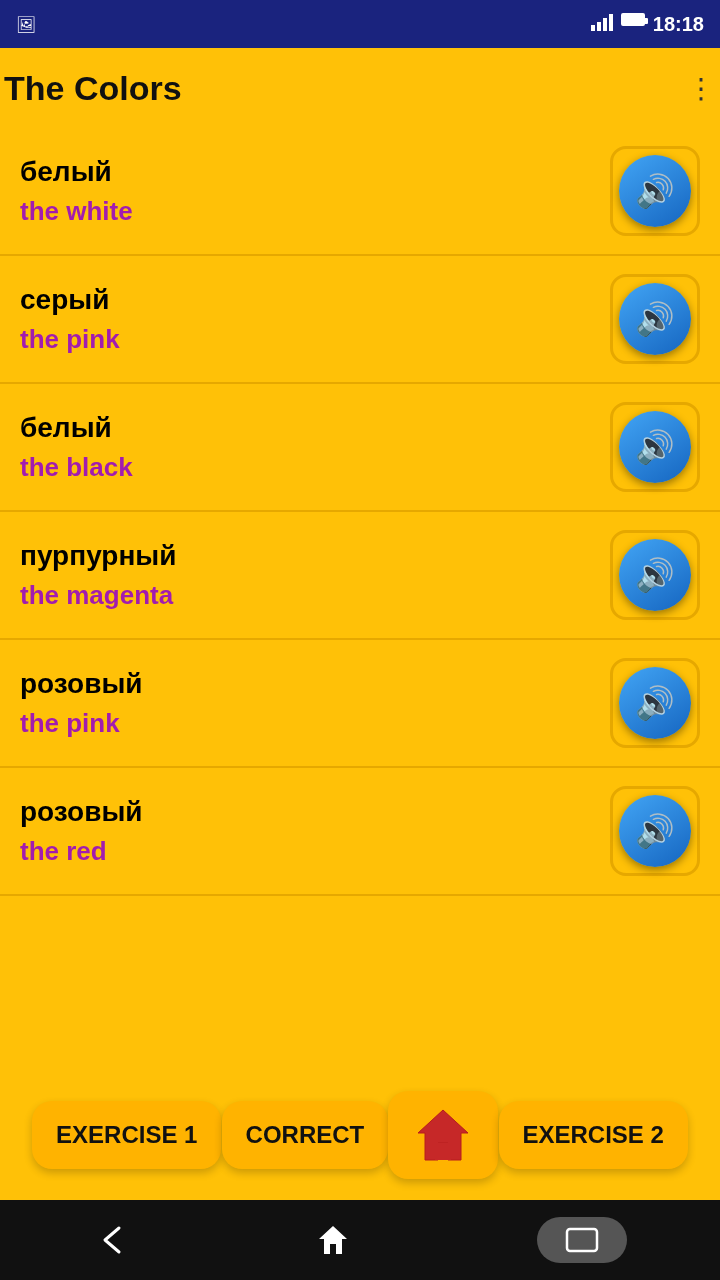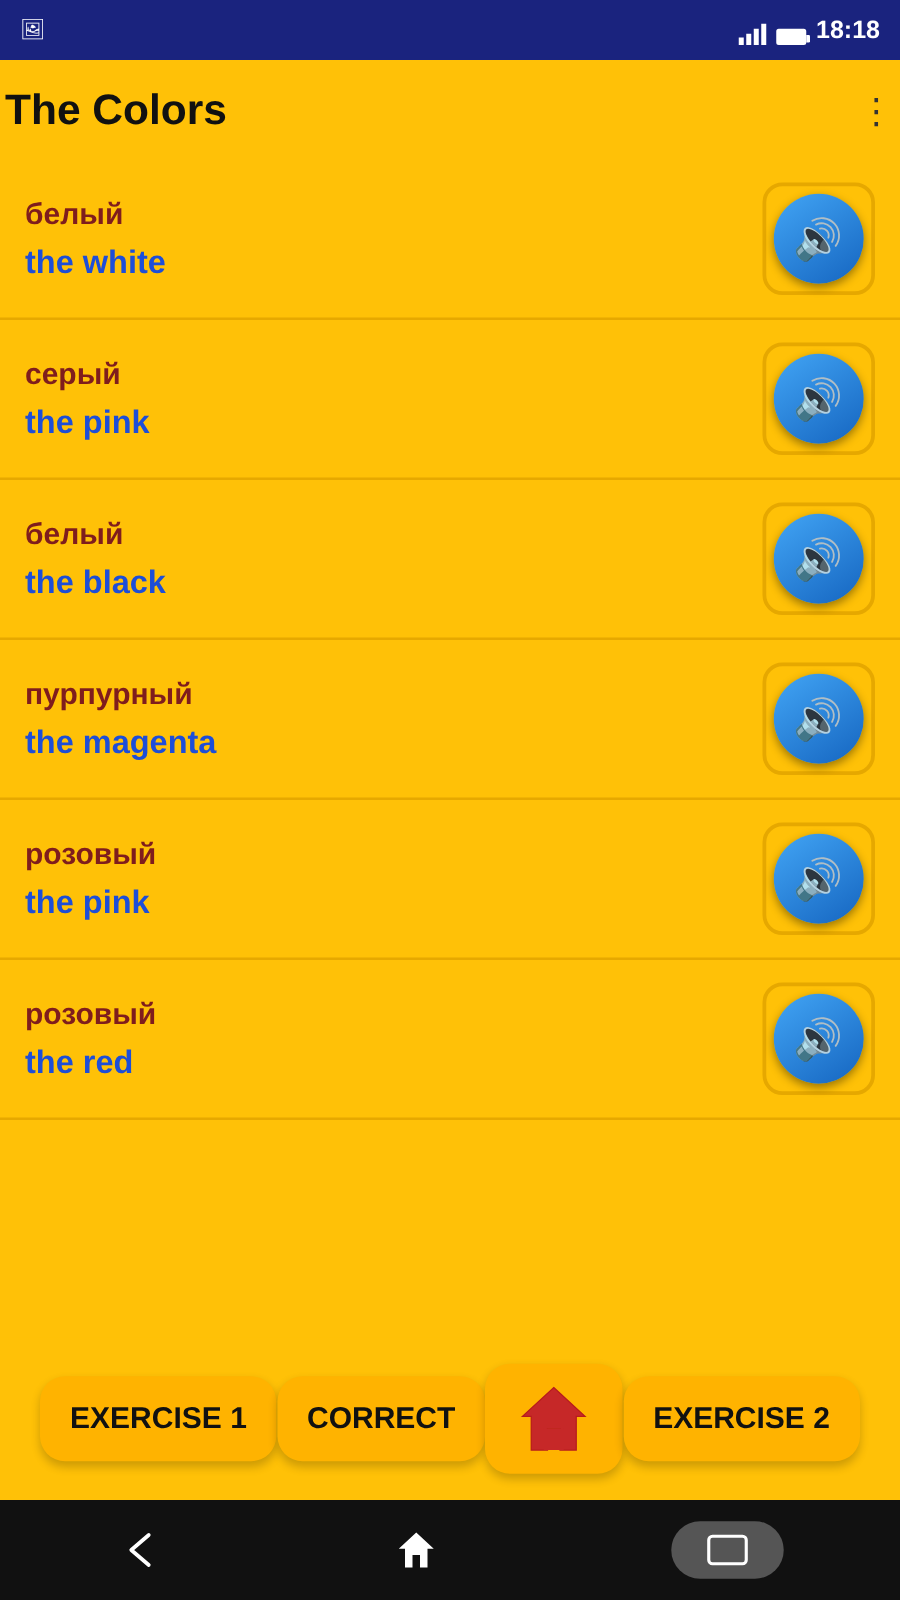--- a/index.html
+++ b/index.html
@@ -23,21 +23,21 @@
       padding: 0 16px;
       flex-shrink: 0;
     }
     .status-bar-left {
       margin-right: auto;
       display: flex;
       align-items: center;
     }
     .status-bar-right {
       display: flex;
-      align-items: flex-end;
+      align-items: flex-start;
       gap: 8px;
       color: white;
       font-size: 18px;
       font-weight: bold;
     }
     .signal-icon {
       display: flex;
       align-items: flex-end;
       gap: 2px;
       height: 18px;
@@ -108,28 +108,28 @@
       padding: 18px 20px;
       border-bottom: 2px solid #e6a800;
       background: #FFC107;
     }
     .word-text-block {
       display: flex;
       flex-direction: column;
       gap: 8px;
     }
     .word-russian {
-      font-size: 24px;
-      font-weight: bold;
-      color: #7f1d1d;
+      font-size: 28px;
+      font-weight: bold;
+      color: #000000;
     }
     .word-english {
       font-size: 26px;
       font-weight: bold;
-      color: #1d4ed8;
+      color: #a21caf;
     }
 
     
     .audio-btn {
       width: 90px;
       height: 90px;
       background: #FFC107;
       border: 3px solid #e6a800;
       border-radius: 16px;
       display: flex;

